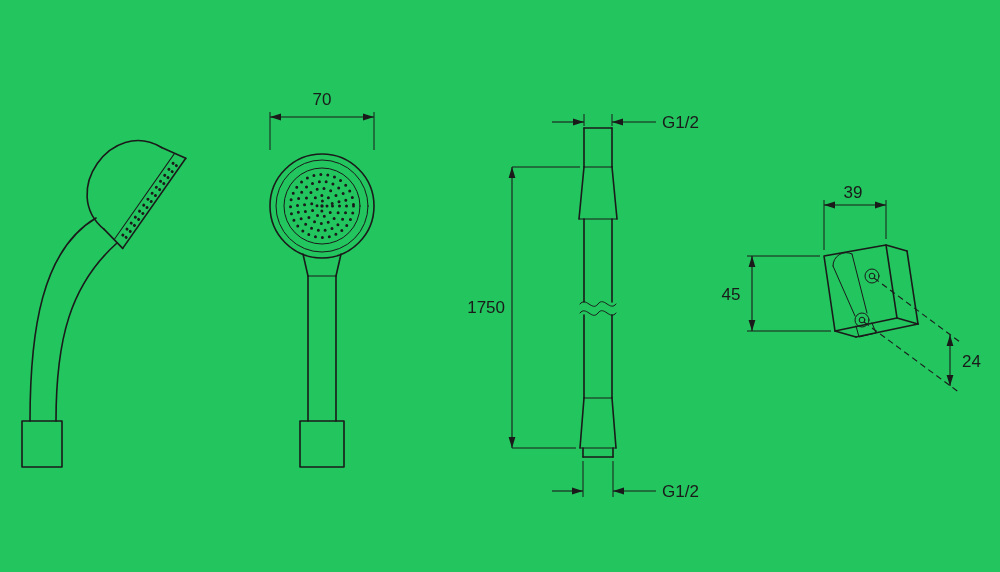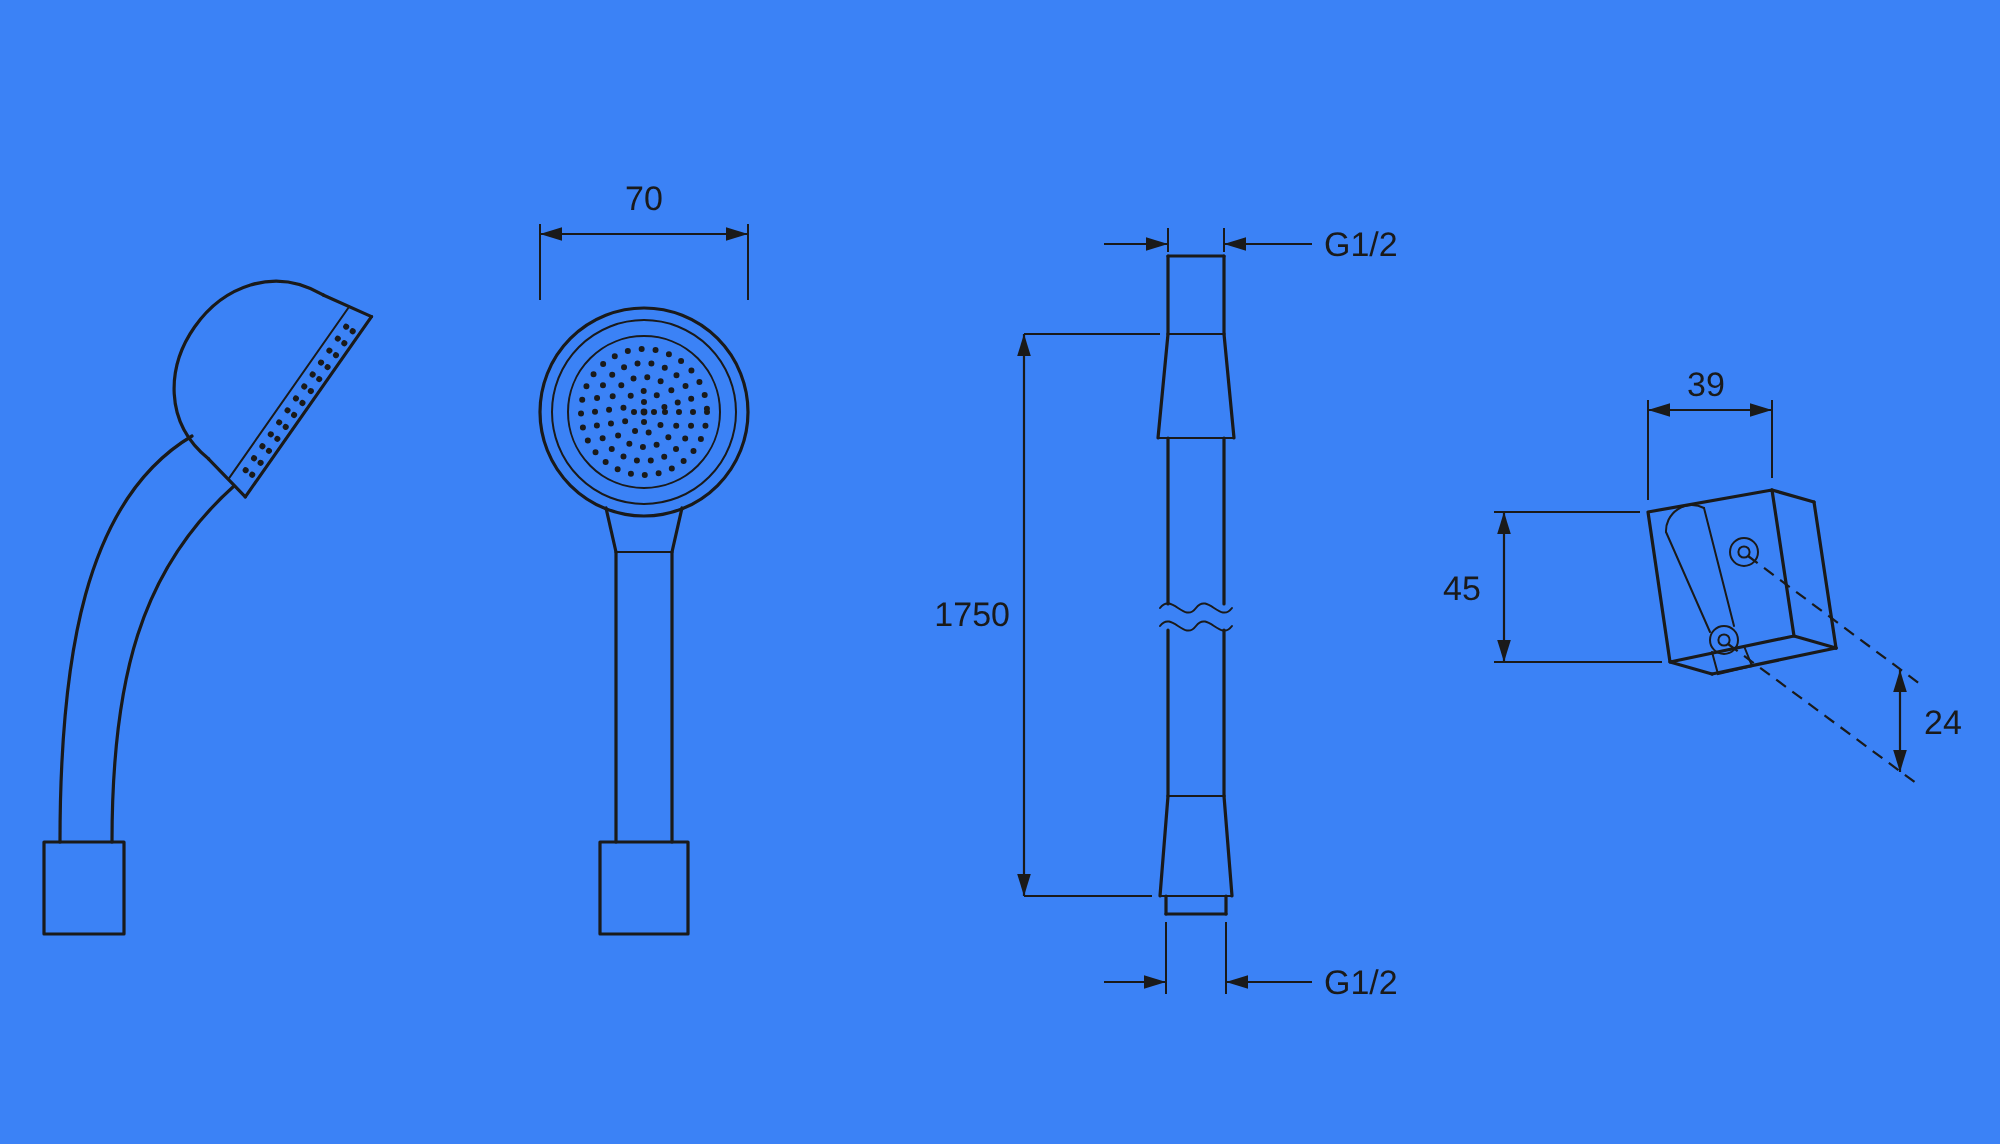--- a/index.html
+++ b/index.html
@@ -1,17 +1,17 @@
 <!DOCTYPE html>
 <html><head>
 <meta charset="utf-8">
 <style>
   html,body{margin:0;padding:0;background:#ffffff;}
   .canvas{
-    position:relative;width:1000px;height:572px;background:#3b82f6;
+    position:relative;width:1000px;height:572px;background:#22c55e;
     font-family:"Liberation Sans","DejaVu Sans",sans-serif;overflow:hidden;
   }
   svg text{
     font-family:"Liberation Sans","DejaVu Sans",sans-serif;
     font-size:17px;fill:#1a1a1a;
   }
   .obj{stroke:#1a1a1a;stroke-width:1.6;fill:none;stroke-linecap:round;stroke-linejoin:round;}
   .thin{stroke:#1a1a1a;stroke-width:1;fill:none;stroke-linecap:round;}
   .dim{stroke:#1a1a1a;stroke-width:1.1;fill:none;}
   .ext{stroke:#1a1a1a;stroke-width:1;fill:none;}

